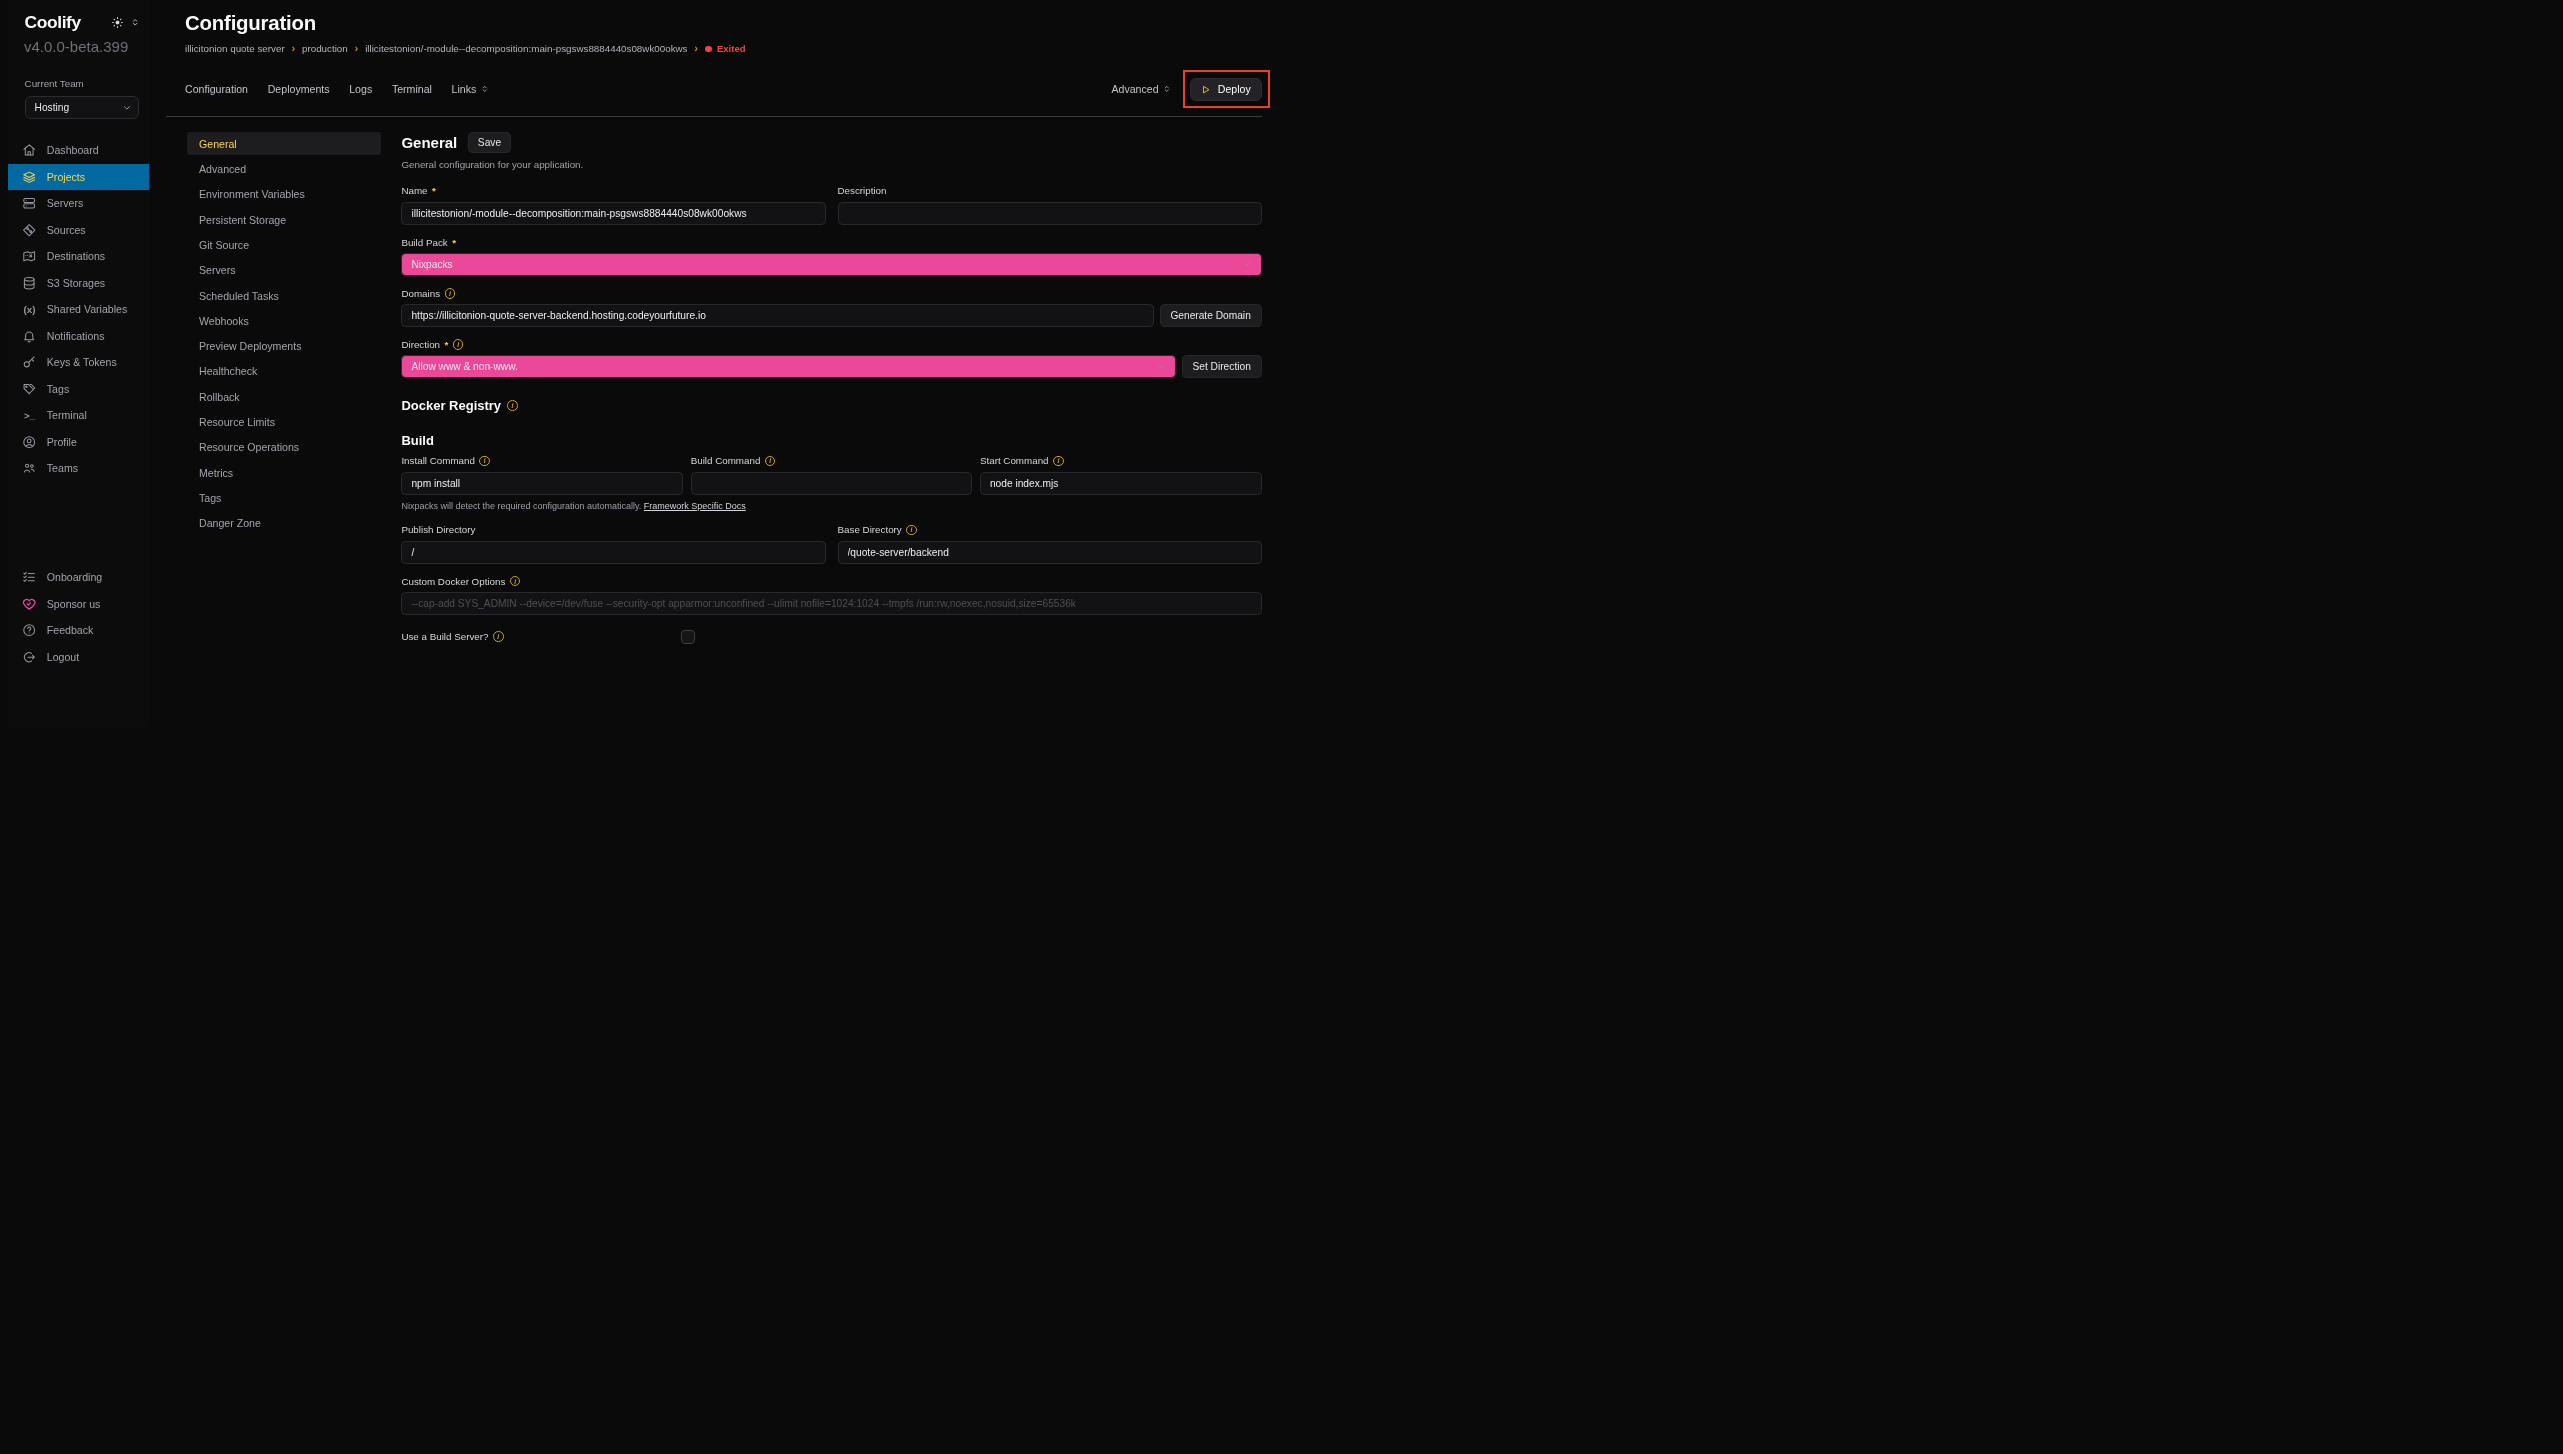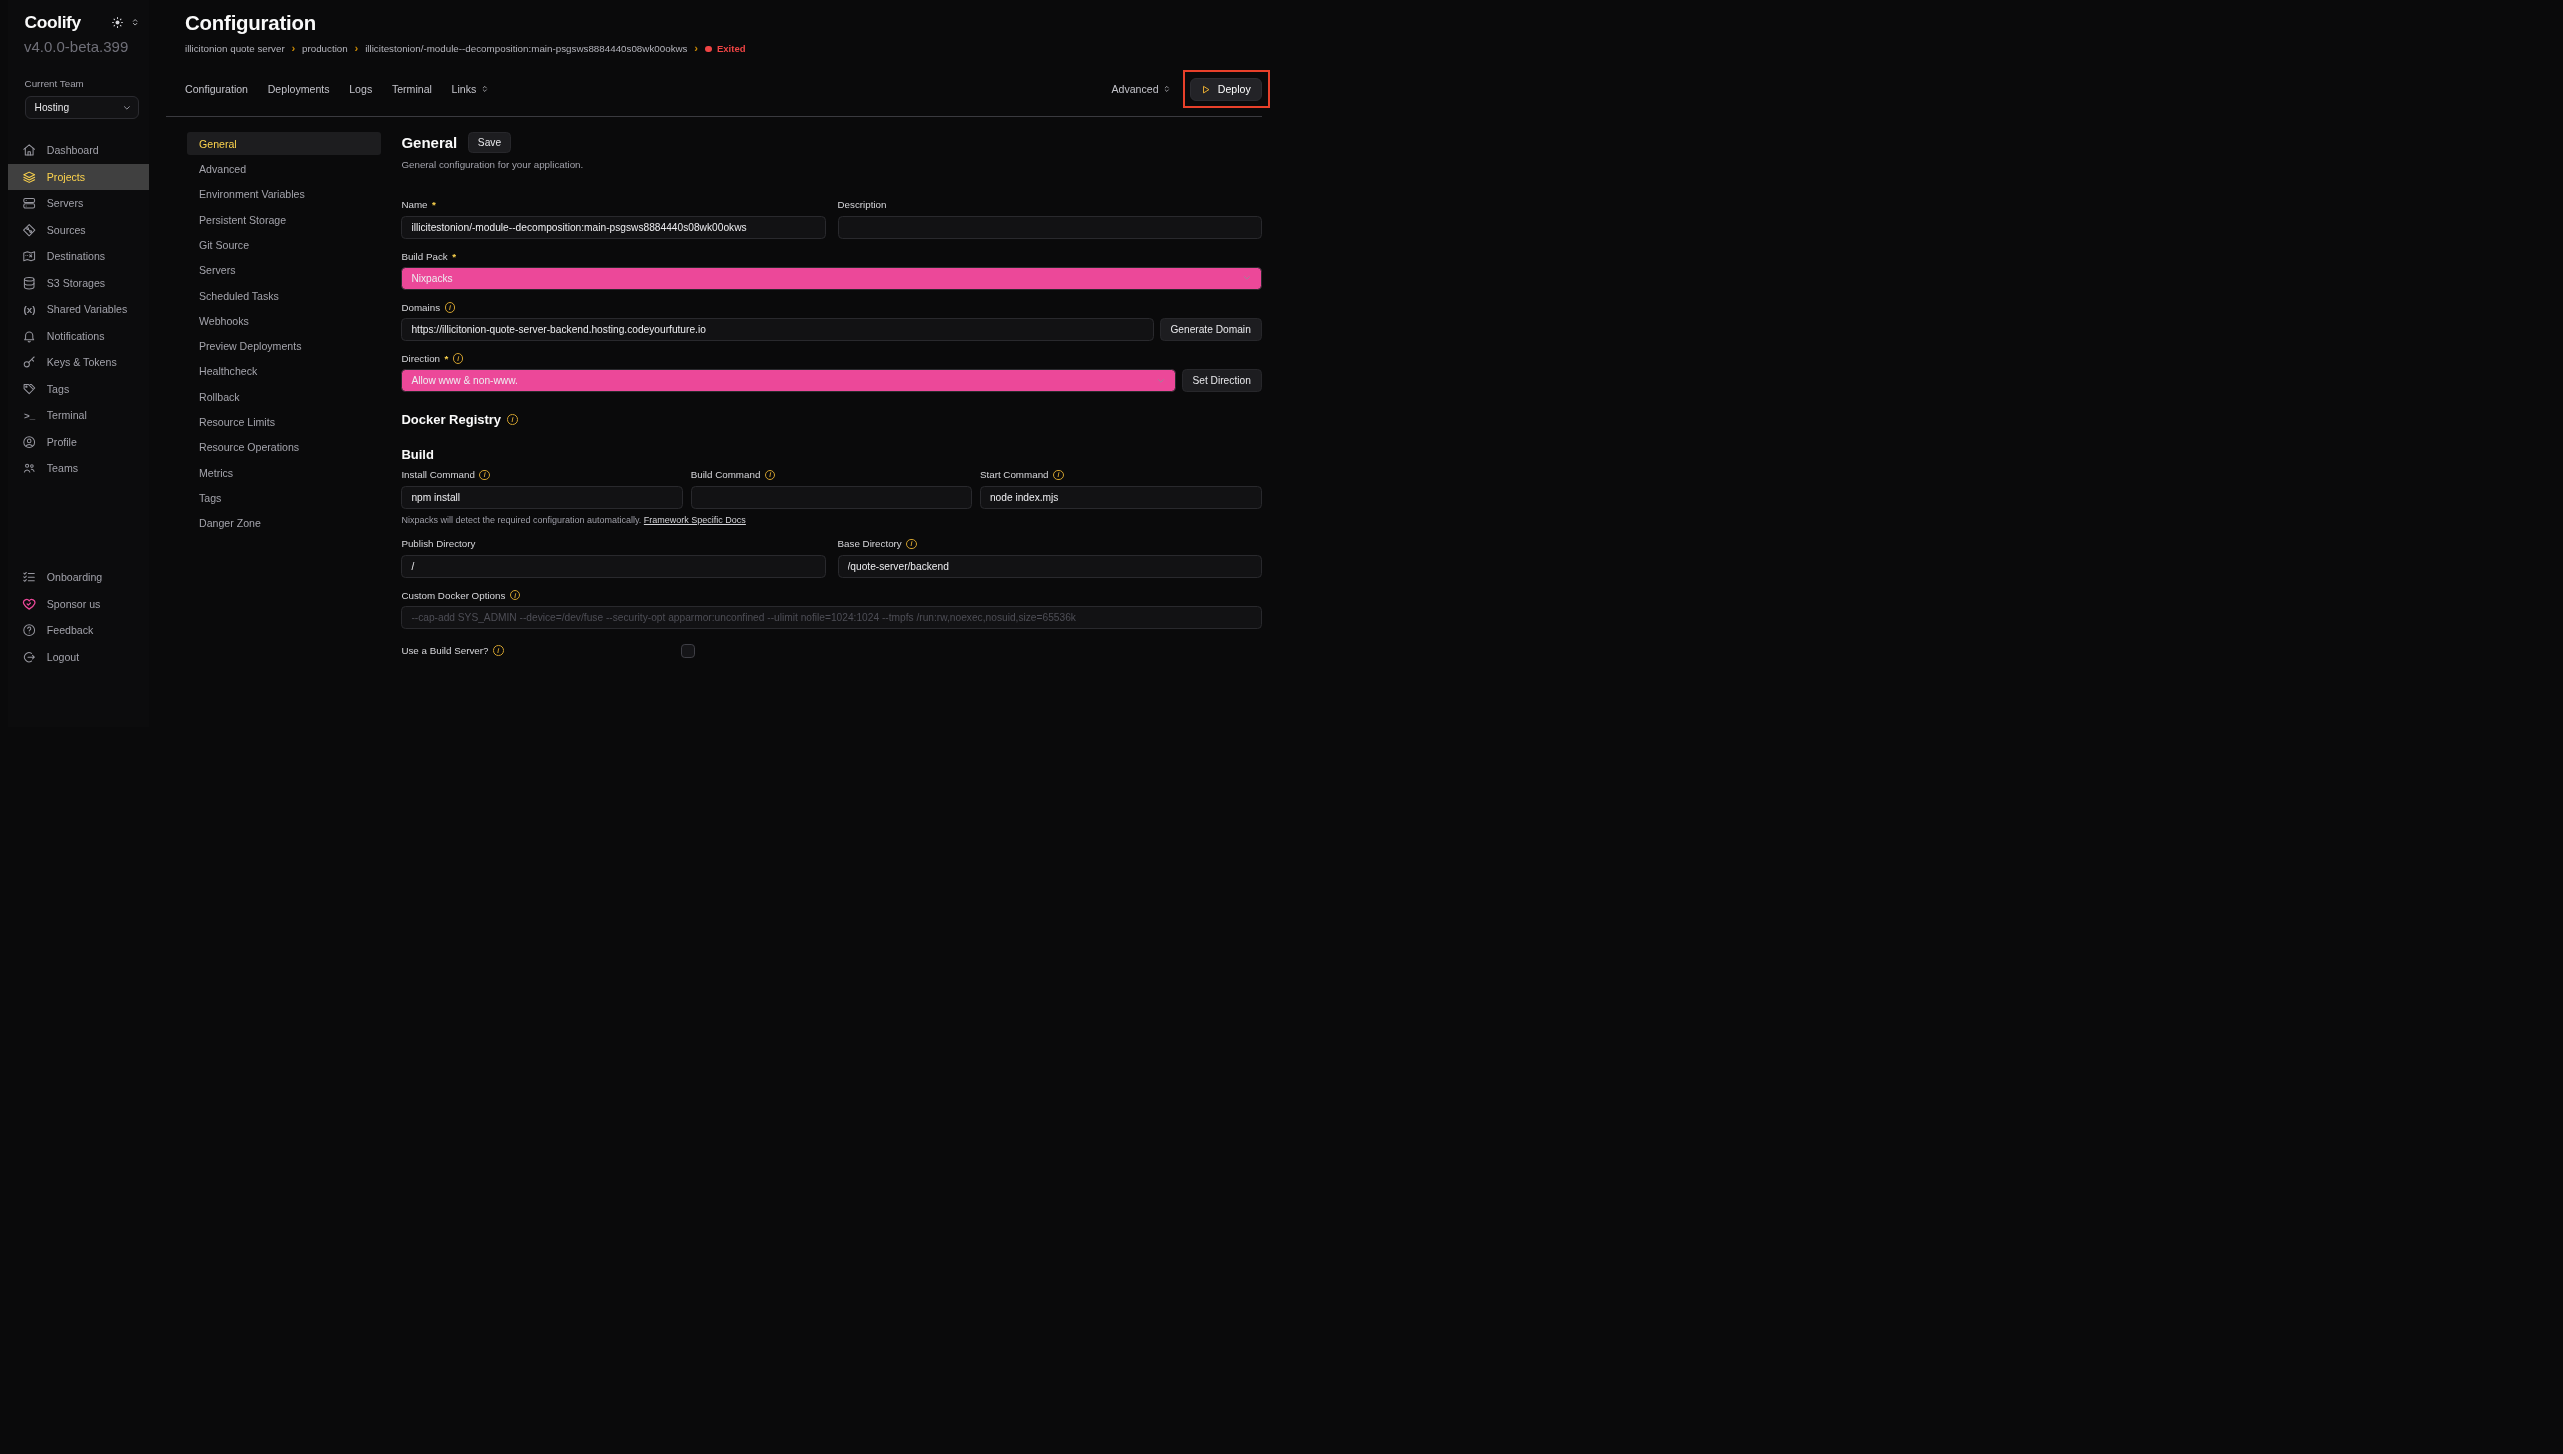--- a/index.html
+++ b/index.html
@@ -13,21 +13,21 @@
   .brand{font-size:17.4px;font-weight:800;letter-spacing:-0.4px;color:#fafafa;}
   .theme-controls{margin-left:auto;display:flex;align-items:center;gap:6.8px;color:#d4d4d8;}
   .theme-controls svg{display:block;}
   .version{padding:0 16px;margin-top:4.5px;font-size:15px;color:#6f6f78;}
   .team-label{padding:0 16.6px;margin-top:23px;font-size:9.8px;color:#a1a1aa;}
   .team-select{margin:7.6px 16.6px 0;height:23px;border:0.8px solid #2b2b30;border-radius:6px;background:#121214;display:flex;align-items:center;padding:0 6.8px 0 9px;font-size:10.2px;color:#e7e7ea;cursor:pointer;}
   .team-select .chev{margin-left:auto;color:#a1a1aa;display:flex;}
   .nav{margin-top:18px;}
   .nav-item{height:26.5px;display:flex;align-items:center;gap:9.8px;padding:0 14px;color:#a2a2aa;font-size:10.6px;cursor:pointer;white-space:nowrap;}
   .nav-item .nav-ic{width:15px;height:15px;display:flex;align-items:center;justify-content:center;color:#97979f;flex-shrink:0;}
-  .nav-item.active{background:#404040;color:#fcd34d;}
+  .nav-item.active{background:#0369a1;color:#fcd34d;}
   .nav-item.active .nav-ic{color:#fcd34d;}
   .nav-ic.pink{color:#ec4899;}
   .glyph-ic{font-weight:700;font-size:9.8px;letter-spacing:0;}
   .spacer{flex:1;}
   .footer-nav{margin-bottom:57px;}
 
   
   .main{position:absolute;left:149px;top:0;right:0;bottom:0;background:#0a0a0b;padding-top:12px;overflow:hidden;}
   .page-title{margin:0 0 0 36px;font-size:20.4px;font-weight:800;color:#fafafa;letter-spacing:-0.2px;}
   .breadcrumb{margin:8.3px 19.7px 0 36px;display:flex;align-items:center;gap:6.8px;font-size:9.8px;color:#b4b4bc;white-space:nowrap;}
@@ -49,21 +49,21 @@
   .subnav-item{height:23px;margin-bottom:2.3px;display:flex;align-items:center;padding:0 12px;font-size:10.6px;color:#a4a4ac;border-radius:3px;cursor:pointer;white-space:nowrap;}
   .subnav-item.active{background:#1d1d1f;color:#fcd34d;}
 
   .form{flex:1;margin-left:20.4px;min-width:0;}
   .form-head{display:flex;align-items:center;gap:10.6px;}
   .form-head h2{margin:0;font-size:15px;font-weight:800;color:#fafafa;}
   .save-btn{height:21px;padding:0 9px;background:#1d1d20;border:0.8px solid #27272b;border-radius:4.5px;color:#e7e7ea;font-size:10.2px;display:flex;align-items:center;cursor:pointer;}
   .form-sub{margin-top:6px;font-size:9.8px;color:#a1a1aa;}
 
   .frow{display:flex;gap:12px;margin-top:12px;align-items:flex-start;}
-  .frow.first{margin-top:29px;}
+  .frow.first{margin-top:15px;}
   .field{flex:1;min-width:0;}
   .field-label{font-size:9.8px;color:#d6d6da;display:flex;align-items:center;gap:4.5px;margin-bottom:5.3px;white-space:nowrap;}
   .req{color:#fcd34d;font-weight:700;}
   .info{width:10.6px;height:10.6px;border:1.1px solid #cf9f2e;border-radius:50%;color:#cf9f2e;font-size:6.8px;font-weight:700;display:inline-flex;align-items:center;justify-content:center;font-style:italic;flex-shrink:0;cursor:pointer;}
   .input{display:block;width:100%;height:23px;background:#121214;border:0.8px solid #29292d;border-radius:4.5px;padding:0 9px;color:#ededf0;font-size:10.2px;font-family:"Liberation Sans",sans-serif;outline:none;}
   .input::placeholder{color:#4e4e56;}
   .select{display:flex;align-items:center;justify-content:space-between;width:100%;height:23px;background:#ec4899;border:0.8px solid #29292d;border-radius:4.5px;padding:0 9px;color:#ededf0;font-size:10.2px;cursor:pointer;}
   .select .chev{color:#8f8f97;display:flex;}
   .input-with-btn{display:flex;gap:6px;}
   .input-with-btn .input{flex:1;}

